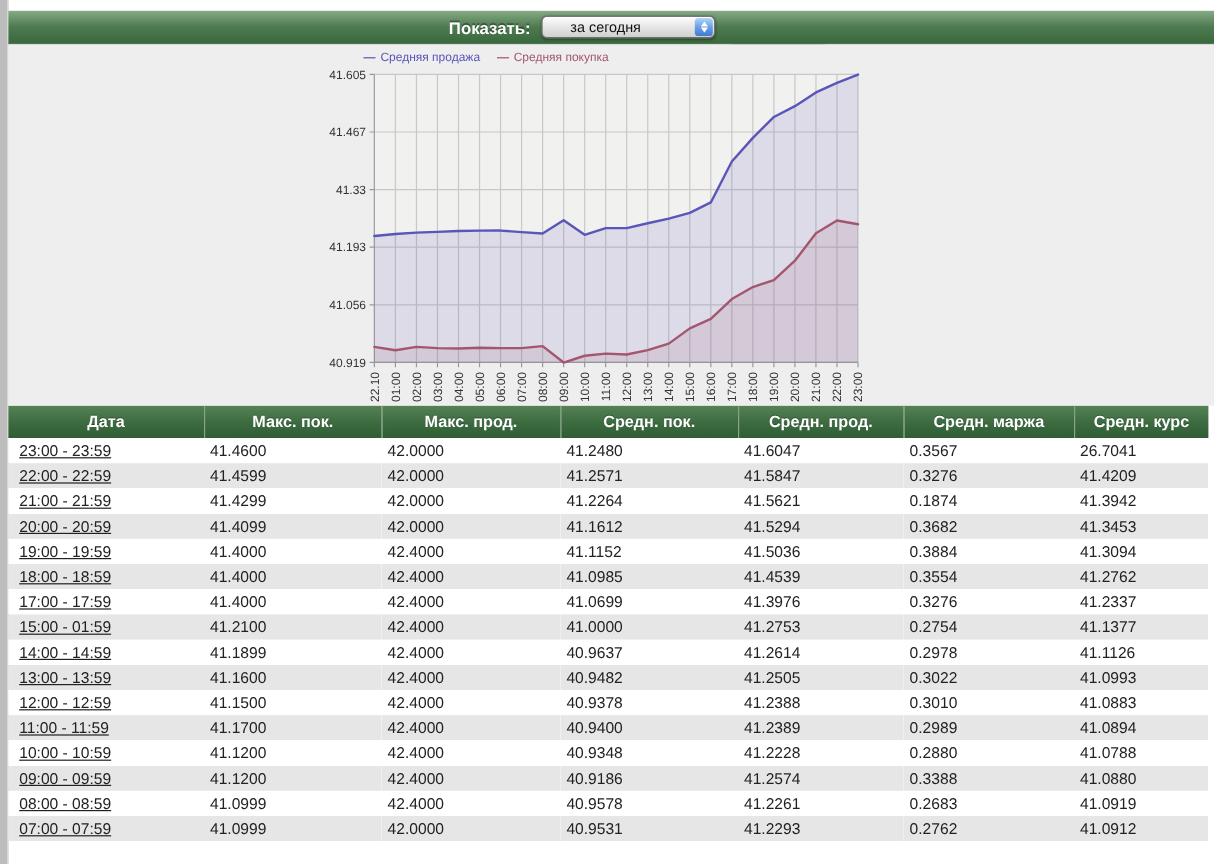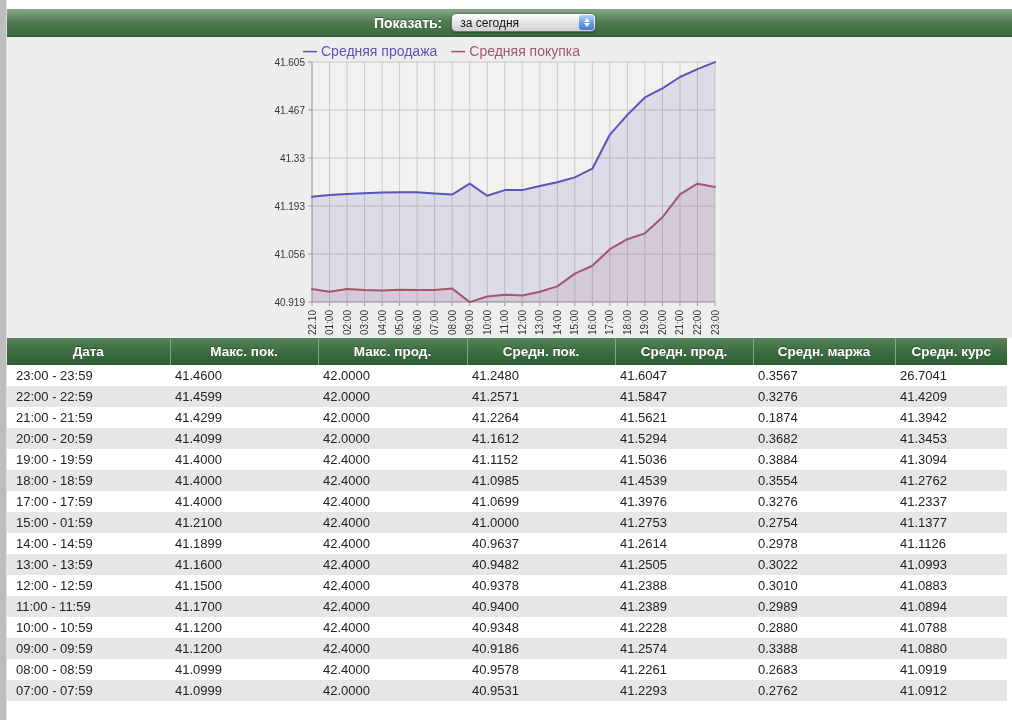--- a/index.html
+++ b/index.html
@@ -3,39 +3,39 @@
 <meta charset="utf-8">
 <style>
   html,body{margin:0;padding:0;}
   body{width:1012px;height:720px;overflow:hidden;background:#fff;}
   .page{position:relative;width:1012px;height:720px;font-family:"Liberation Sans",sans-serif;}
   .left-strip{position:absolute;left:0;top:0;width:6px;height:720px;background:#bdbdbd;border-right:1px solid #dcdcdc;}
   .content{position:absolute;left:7px;top:9px;width:1005px;}
   
   .toolbar{height:27px;background:linear-gradient(#85ab86,#4e7a50 50%,#3a693d);border-bottom:1px solid #2e5a32;display:flex;align-items:center;}
   .show-label{margin-left:351px;color:#fff;font-size:14px;font-weight:bold;text-shadow:0 -1px 0 rgba(0,0,0,.35);margin-right:9px;padding-left:16px;}
-  .mac-select{display:inline-flex;align-items:center;height:19px;border:1px solid #6e6e6e;border-radius:5px;background:linear-gradient(#ffffff,#e8e8e8 45%,#cfcfcf);box-shadow:0 1px 2px rgba(0,0,0,.35);font-size:12px;color:#111;padding-left:8px;box-sizing:border-box;cursor:default;}
+  .mac-select{display:inline-flex;align-items:center;height:19px;border:1px solid #6e6e6e;border-radius:5px;background:linear-gradient(#ffffff,#e8e8e8 45%,#cfcfcf);box-shadow:0 1px 2px rgba(0,0,0,.35);font-size:12px;color:#111;padding-left:23px;box-sizing:border-box;cursor:default;}
   .mac-select .val{flex:1 1 auto;white-space:nowrap;overflow:hidden;}
   .mac-select.w1{width:145px;margin-right:10px;}
   .mac-select.w2{width:84px;margin-top:47px;}
   .stepper{flex:0 0 auto;width:15px;height:15px;margin:0 1px 0 4px;border-radius:3px;background:linear-gradient(#b5d5f7,#6aa0e6 50%,#3f7bd0);display:flex;flex-direction:column;align-items:center;justify-content:center;gap:1px;}
   .tri-up{width:0;height:0;border-left:3px solid transparent;border-right:3px solid transparent;border-bottom:4px solid #fff;}
   .tri-down{width:0;height:0;border-left:3px solid transparent;border-right:3px solid transparent;border-top:4px solid #fff;}
   
   .chart-section{position:relative;height:301px;background:#eeeeee;}
-  .legend{position:absolute;left:296px;top:6px;font-size:14px;z-index:2;white-space:nowrap;}
+  .legend{position:absolute;left:296px;top:6px;font-size:10px;z-index:2;white-space:nowrap;}
   .legend .item{margin-right:14px;}
   .legend .dash{font-weight:bold;margin-right:4px;}
   #chart-svg{position:absolute;left:0;top:0;}
   
   table.data{border-collapse:collapse;width:1000px;table-layout:fixed;}
   thead th{height:25px;background:linear-gradient(#558156,#3c6b40 55%,#2f5c34);color:#fff;font-size:13.5px;font-weight:bold;text-align:center;border-left:1px solid #87a489;text-shadow:0 -1px 0 rgba(0,0,0,.3);}
   thead th:first-child{border-left:none;}
   tbody td{height:21px;font-size:13px;color:#222;padding:0 0 0 5px;white-space:nowrap;overflow:hidden;}
-  tbody td:first-child{padding-left:9px;}
+  tbody td:first-child{padding-left:9px;text-decoration:underline;}
   tbody tr:nth-child(even){background:#e6e6e6;}
   tbody tr:nth-child(odd){background:#ffffff;}
 </style>
 </head>
 <body>
 
 <div class="page">
   <div class="left-strip"></div>
   <div class="content">
 

